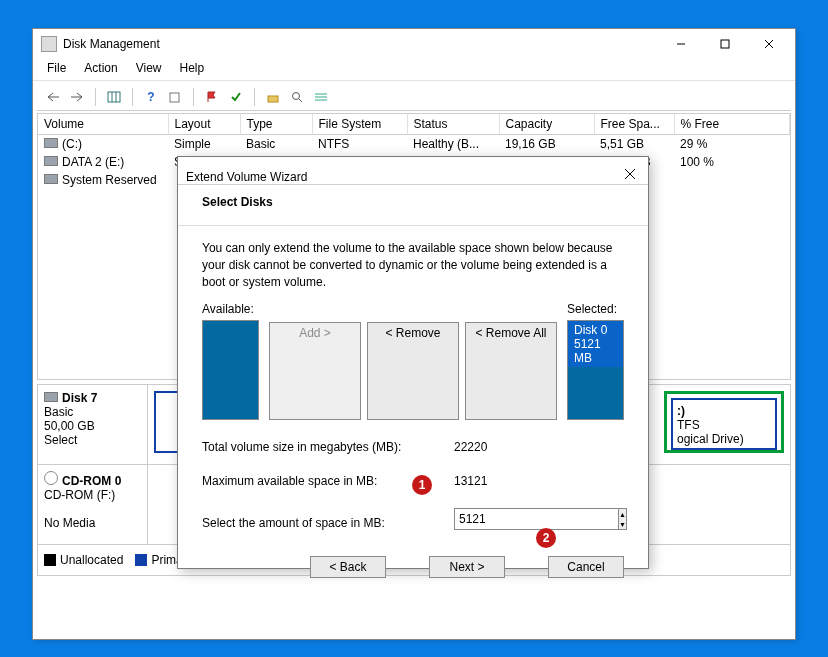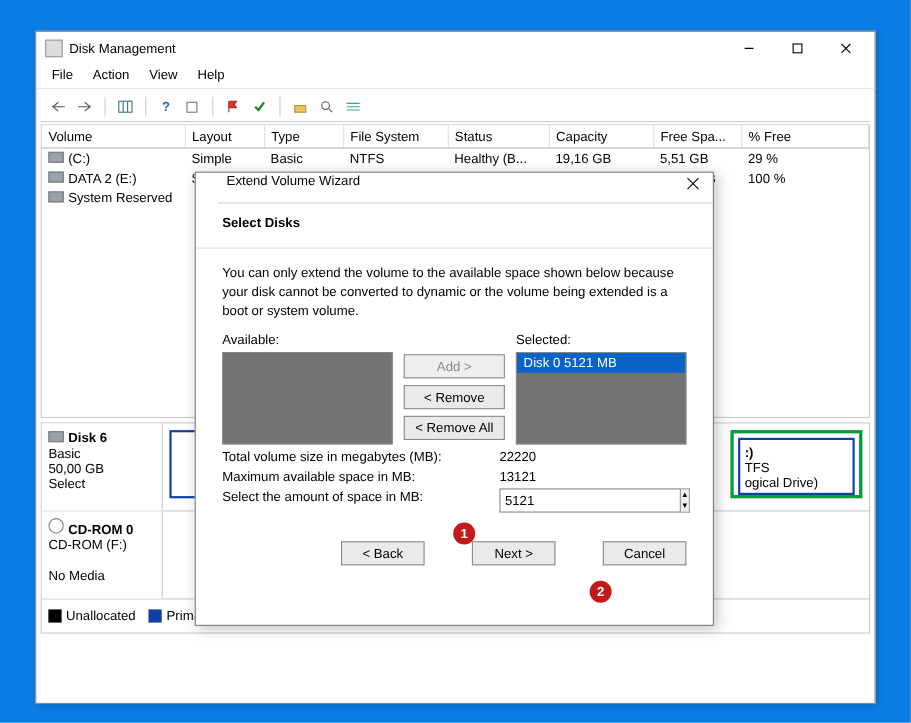--- a/index.html
+++ b/index.html
@@ -23,35 +23,35 @@
     .lower { display:flex; flex-direction:column; margin:4px 4px; border:1px solid #ccc; }
     .diskrow { display:flex; border-bottom:1px solid #ccc; height:80px; }
     .diskhead { width:110px; border-right:1px solid #ccc; padding:6px; background:#fff; }
     .diskbody { flex:1; display:flex; padding:6px; gap:4px; }
     .part { border:2px solid #113fa8; height:62px; padding:6px; flex:1; }
     .part.green { border-color:#059c3a; border-width:3px; }
     .legend { padding:8px 6px; display:flex; gap:12px; align-items:center; }
     .legbox { width:12px; height:12px; display:inline-block; margin-right:4px; vertical-align:middle; }
 
     .dialog { position:absolute; left:177px; top:156px; width:472px; height:413px; background:#fff; border:1px solid #7a7a7a; box-shadow:3px 3px 12px rgba(0,0,0,0.25); }
-    .dlg-title { height:28px; display:flex; align-items:flex-start; padding:0 8px; border-bottom:1px solid #d0d0d0;margin-left:20px; }
+    .dlg-title { height:28px; display:flex; align-items:flex-end; padding:0 8px; border-bottom:1px solid #d0d0d0; }
     .dlg-title span { flex:1; }
     .dlg-close { width:20px; height:20px; display:flex; align-items:center; justify-content:center; }
     .dlg-header { padding:10px 24px 16px 24px; border-bottom:1px solid #ddd; }
     .dlg-header b { font-weight:bold; }
     .dlg-body { padding:14px 24px; }
     .desc { margin-bottom:12px; line-height:1.4; }
     .cols { display:flex; gap:10px; }
     .listwrap { flex:1; }
-    .listbox { margin-top:4px; border:1px solid #888; height:84px; background:#737373; font-size:12px; overflow:hidden; }
+    .listbox { margin-top:4px; border:1px solid #888; height:100px; background:#0369a1; font-size:12px; overflow:hidden; }
     .sel-item { background:#0a63c6; color:#fff; padding:2px 6px; }
-    .midbtns { display:flex; flex-direction:column; gap:6px; padding-top:20px; }
+    .midbtns { display:flex; flex-direction:row; gap:6px; padding-top:20px; }
     .btn { border:1px solid #8a8a8a; background:#eaeaea; padding:3px 0; width:92px; text-align:center; font-size:12px; }
     .btn.disabled { color:#8b8b8b; background:#efefef; }
-    .rowline { display:flex; align-items:flex-start; margin-top:4px; }
+    .rowline { display:flex; align-items:flex-end; margin-top:20px; }
     .rowline .lbl { width:252px; }
     .val { width:168px; }
     .spinner { display:flex; width:170px; }
     .spinner input { flex:1; border:1px solid #888; padding:2px 4px; font-size:12px; height:22px; }
     .spinbtns { display:flex; flex-direction:column; border:1px solid #888; border-left:none; width:16px; }
     .spinbtns div { height:10px; background:#eee; display:flex; align-items:center; justify-content:center; font-size:7px; }
     .footerbtns { display:flex; justify-content:flex-end; gap:8px; margin-top:26px; }
     .footerbtns .btn { width:76px;margin-left:35px; }
     .marker { position:absolute; width:20px; height:20px; border-radius:50%; background:#c51919; color:#fff; font-weight:bold; display:flex; align-items:center; justify-content:center; font-size:12px; }
     .watermark { position:absolute; left:280px; top:338px; font-size:26px; font-weight:bold; color:#bcd8d4; letter-spacing:2px; pointer-events:none; }
@@ -191,21 +191,21 @@
             <td></td>
           </tr>
       </tbody>
     </table>
     <div style="height:190px"></div>
   </div>
 
   <div class="lower">
     <div class="diskrow">
       <div class="diskhead">
-        <span class="vol-icon"></span><b>Disk 6</b><br>
+        <span class="vol-icon"></span><b>Disk 7</b><br>
         <span>Basic</span><br>
         <span>50,00 GB</span><br>
         <span>Select</span>
       </div>
       <div class="diskbody">
         <div class="part" style="flex:0 0 30px;padding:2px"></div>
         <div class="part" style="flex:0 0 26px;padding:2px 4px;">
           <b>Sy</b><br>
           <span>579</span><br>
           <span>He</span>

